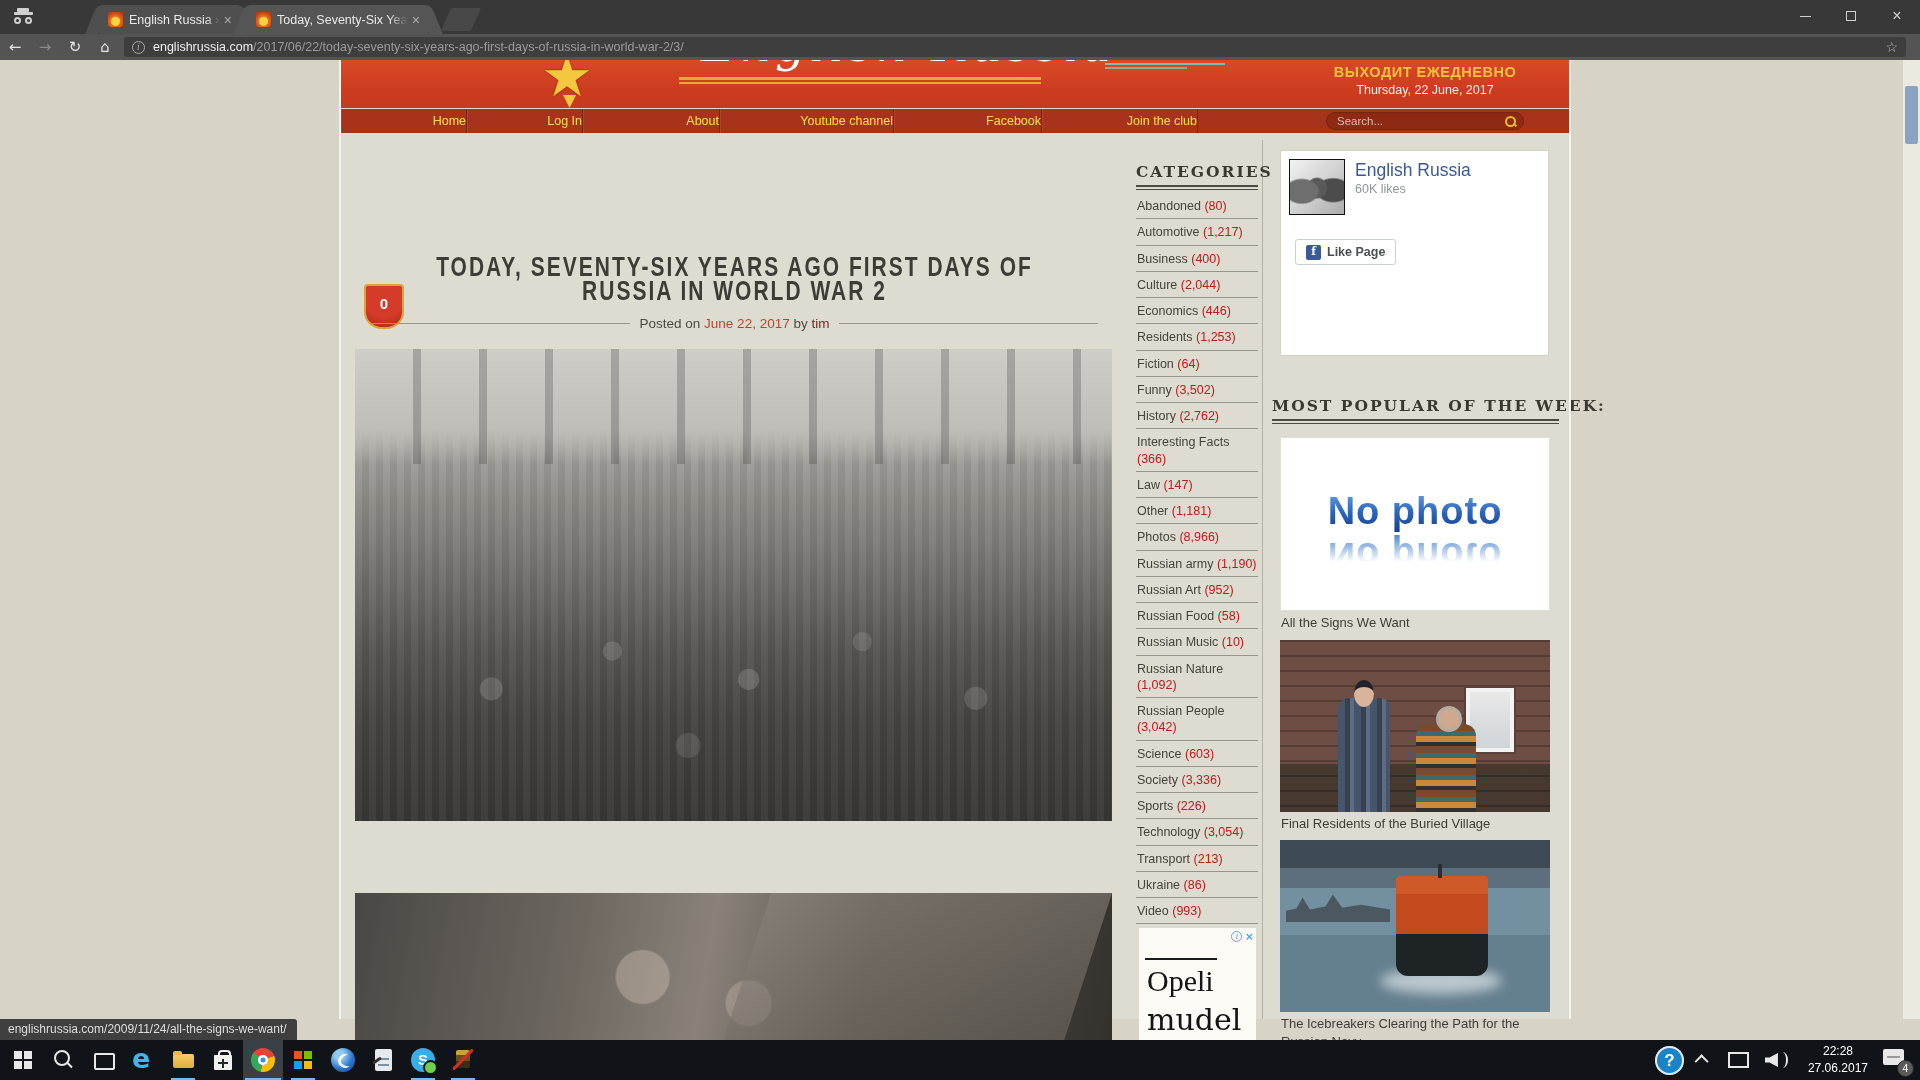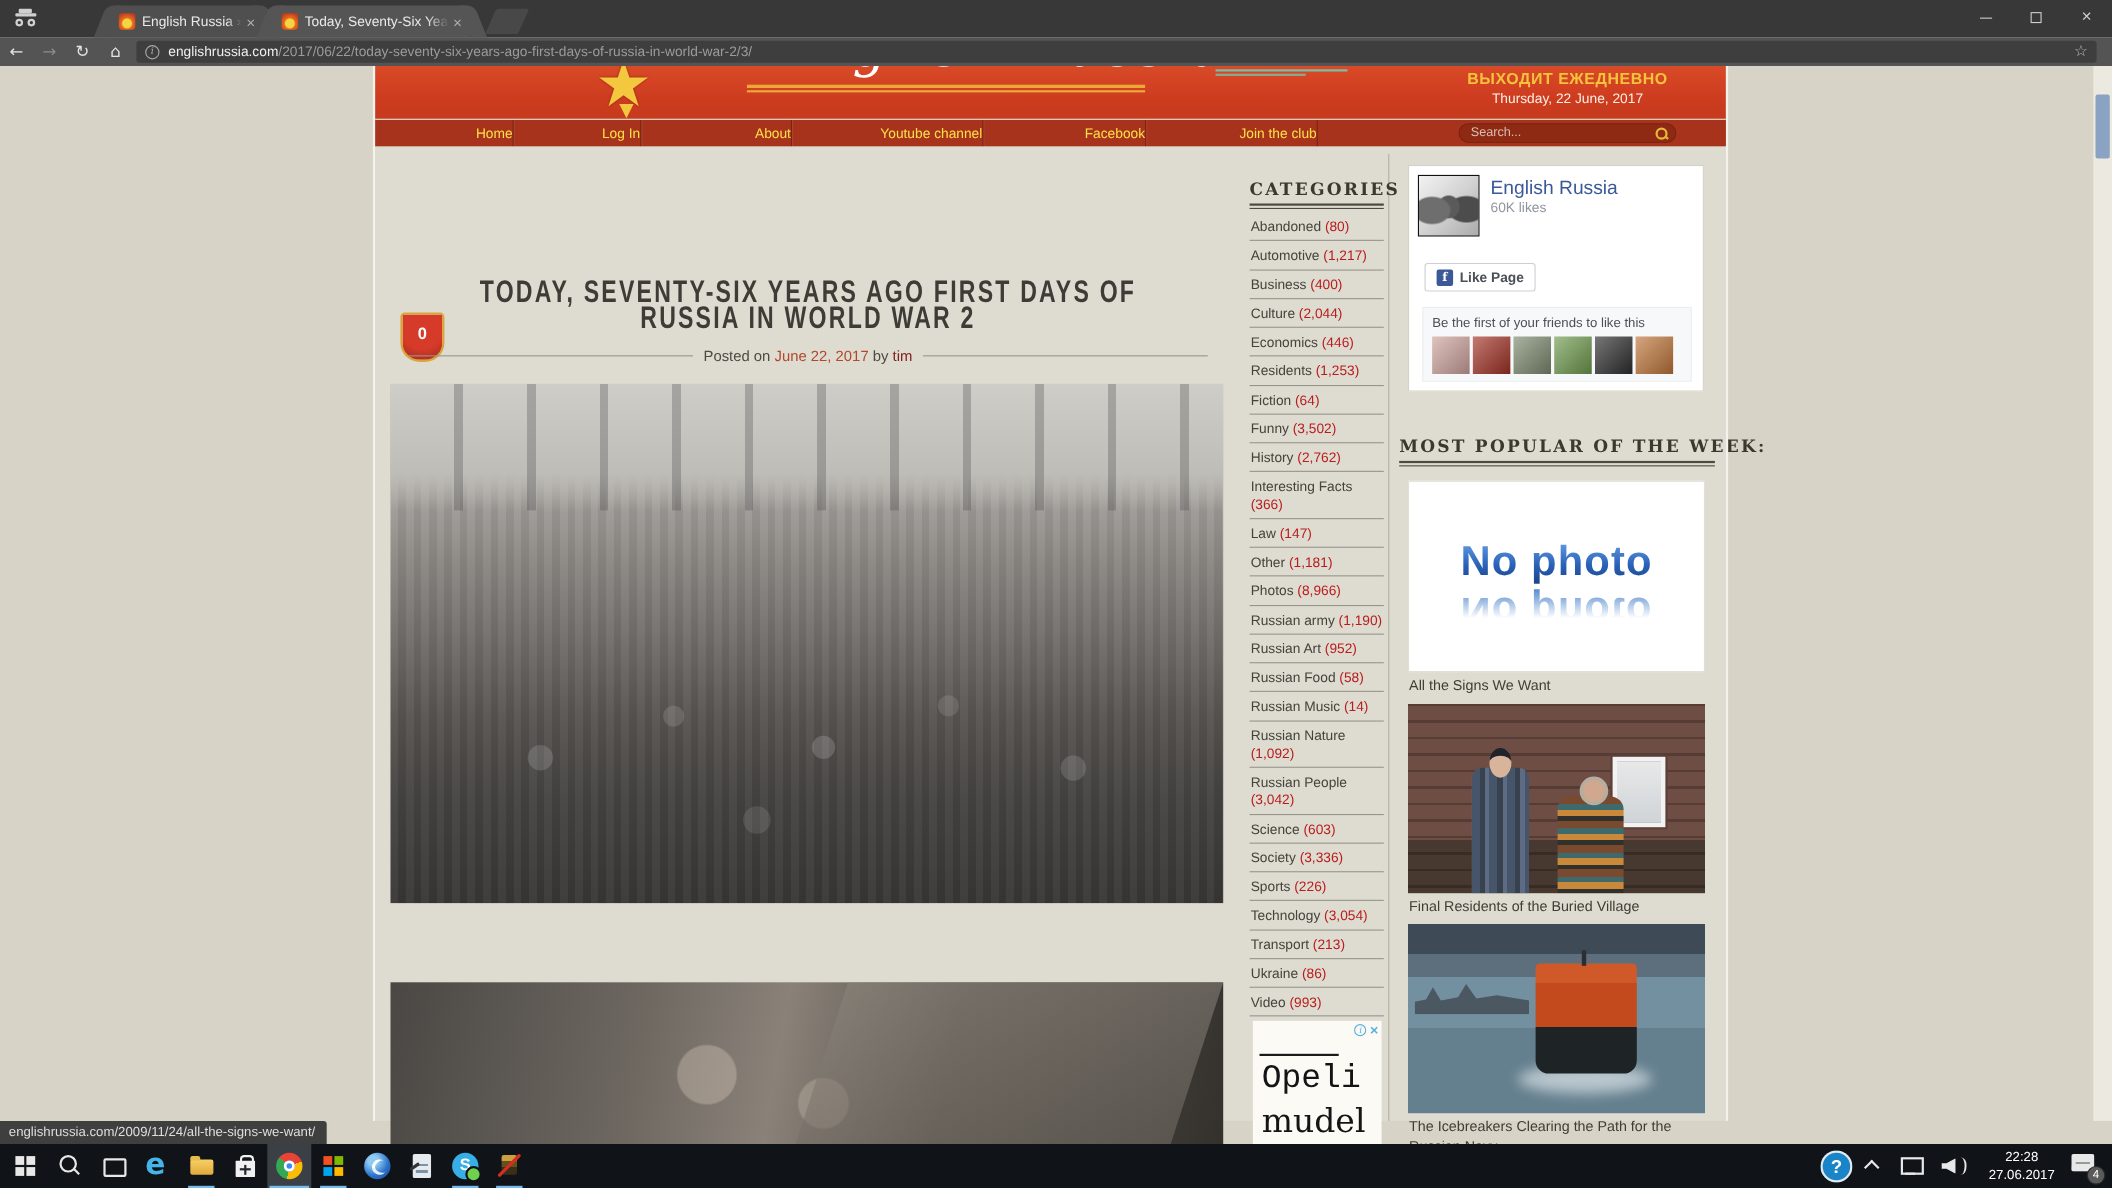--- a/index.html
+++ b/index.html
@@ -167,21 +167,21 @@
     color:#45433c;cursor:pointer}
   .cat-count{color:#b91c1c}
 
   
   .side-ad{position:absolute;left:1139px;top:928px;width:117px;height:112px;background:#fbfaf5;overflow:hidden}
   .adchoices{position:absolute;right:3px;top:3px;display:flex;align-items:center;gap:3px}
   .adc-i{width:11px;height:11px;border:1px solid #57aee0;border-radius:50%;color:#57aee0;font-size:8px;
     line-height:9px;text-align:center;font-style:italic;cursor:pointer;font-family:"DejaVu Serif",serif}
   .adc-x{color:#57aee0;font-size:13px;font-weight:bold;line-height:11px;cursor:pointer}
   .sidead-rule{position:absolute;left:6px;top:30px;width:72px;height:2px;background:#1a1a1a}
-  .sidead-l1{position:absolute;left:8px;top:36px;font-family:Liberation Mono, monospace;font-size:30px;color:#141414}
+  .sidead-l1{position:absolute;left:8px;top:36px;font-family:Liberation Serif, serif;font-size:30px;color:#141414}
   .sidead-l2{position:absolute;left:8px;top:74px;font-family:"DejaVu Serif",serif;font-size:30px;color:#141414}
 
   
   .fb-card{position:absolute;left:1280px;top:150px;width:269px;height:206px;background:#fff;
     border:1px solid #d5d2c8}
   .fb-avatar{position:absolute;left:8px;top:8px;width:56px;height:56px;border:1px solid #111;cursor:pointer;
     background:
       radial-gradient(ellipse at 22% 58%,#6e6e6e 0 26%,transparent 30%),
       radial-gradient(ellipse at 50% 52%,#5a5a5a 0 24%,transparent 28%),
       radial-gradient(ellipse at 80% 56%,#4c4c4c 0 26%,transparent 30%),
@@ -454,21 +454,21 @@
         <div class="cat-item"><span class="cat-label">Other</span> <span class="cat-count">(1,181)</span></div>
 
         <div class="cat-item"><span class="cat-label">Photos</span> <span class="cat-count">(8,966)</span></div>
 
         <div class="cat-item"><span class="cat-label">Russian army</span> <span class="cat-count">(1,190)</span></div>
 
         <div class="cat-item"><span class="cat-label">Russian Art</span> <span class="cat-count">(952)</span></div>
 
         <div class="cat-item"><span class="cat-label">Russian Food</span> <span class="cat-count">(58)</span></div>
 
-        <div class="cat-item"><span class="cat-label">Russian Music</span> <span class="cat-count">(14)</span></div>
+        <div class="cat-item"><span class="cat-label">Russian Music</span> <span class="cat-count">(10)</span></div>
 
         <div class="cat-item"><span class="cat-label">Russian Nature</span> <span class="cat-count">(1,092)</span></div>
 
         <div class="cat-item"><span class="cat-label">Russian People</span> <span class="cat-count">(3,042)</span></div>
 
         <div class="cat-item"><span class="cat-label">Science</span> <span class="cat-count">(603)</span></div>
 
         <div class="cat-item"><span class="cat-label">Society</span> <span class="cat-count">(3,336)</span></div>
 
         <div class="cat-item"><span class="cat-label">Sports</span> <span class="cat-count">(226)</span></div>
@@ -493,37 +493,20 @@
     <div class="sidead-l2">mudel -</div>
   </div>
 
   <div class="fb-card">
     <div class="fb-avatar"></div>
     <a class="fb-name">English Russia</a>
     <div class="fb-likes">60K likes</div>
     <div class="fb-like-btn">
       <span class="fb-f">f</span>
       <span class="fb-like-label">Like Page</span>
-    </div>
-    <div class="fb-friends">
-      <div class="fb-friends-text">Be the first of your friends to like this</div>
-      <div class="friends-row">
-
-          <span class="friend-avatar" style="background-color: rgb(207, 164, 158);"></span>
-
-          <span class="friend-avatar" style="background-color: rgb(163, 50, 38);"></span>
-
-          <span class="friend-avatar" style="background-color: rgb(125, 138, 111);"></span>
-
-          <span class="friend-avatar" style="background-color: rgb(111, 155, 78);"></span>
-
-          <span class="friend-avatar" style="background-color: rgb(46, 46, 46);"></span>
-
-          <span class="friend-avatar" style="background-color: rgb(192, 118, 58);"></span>
-        </div>
     </div>
   </div>
 
   <div class="popular-hd">
     <div class="side-title">MOST POPULAR OF THE WEEK:</div>
     <div class="rule2"></div>
     <div class="rule1"></div>
   </div>
   <div class="popular-list">
 

